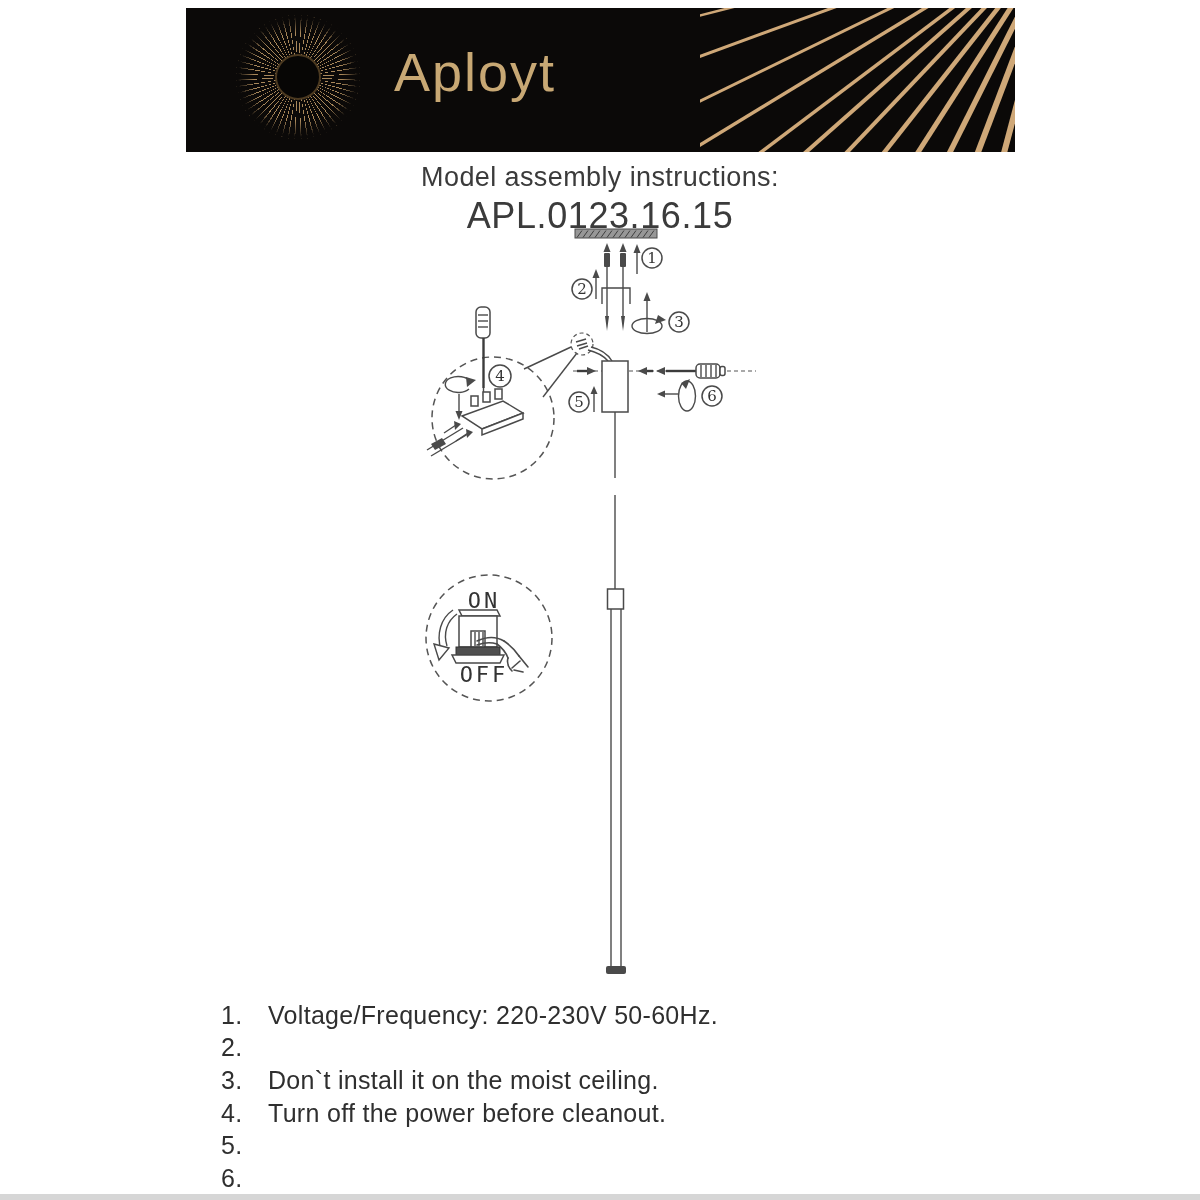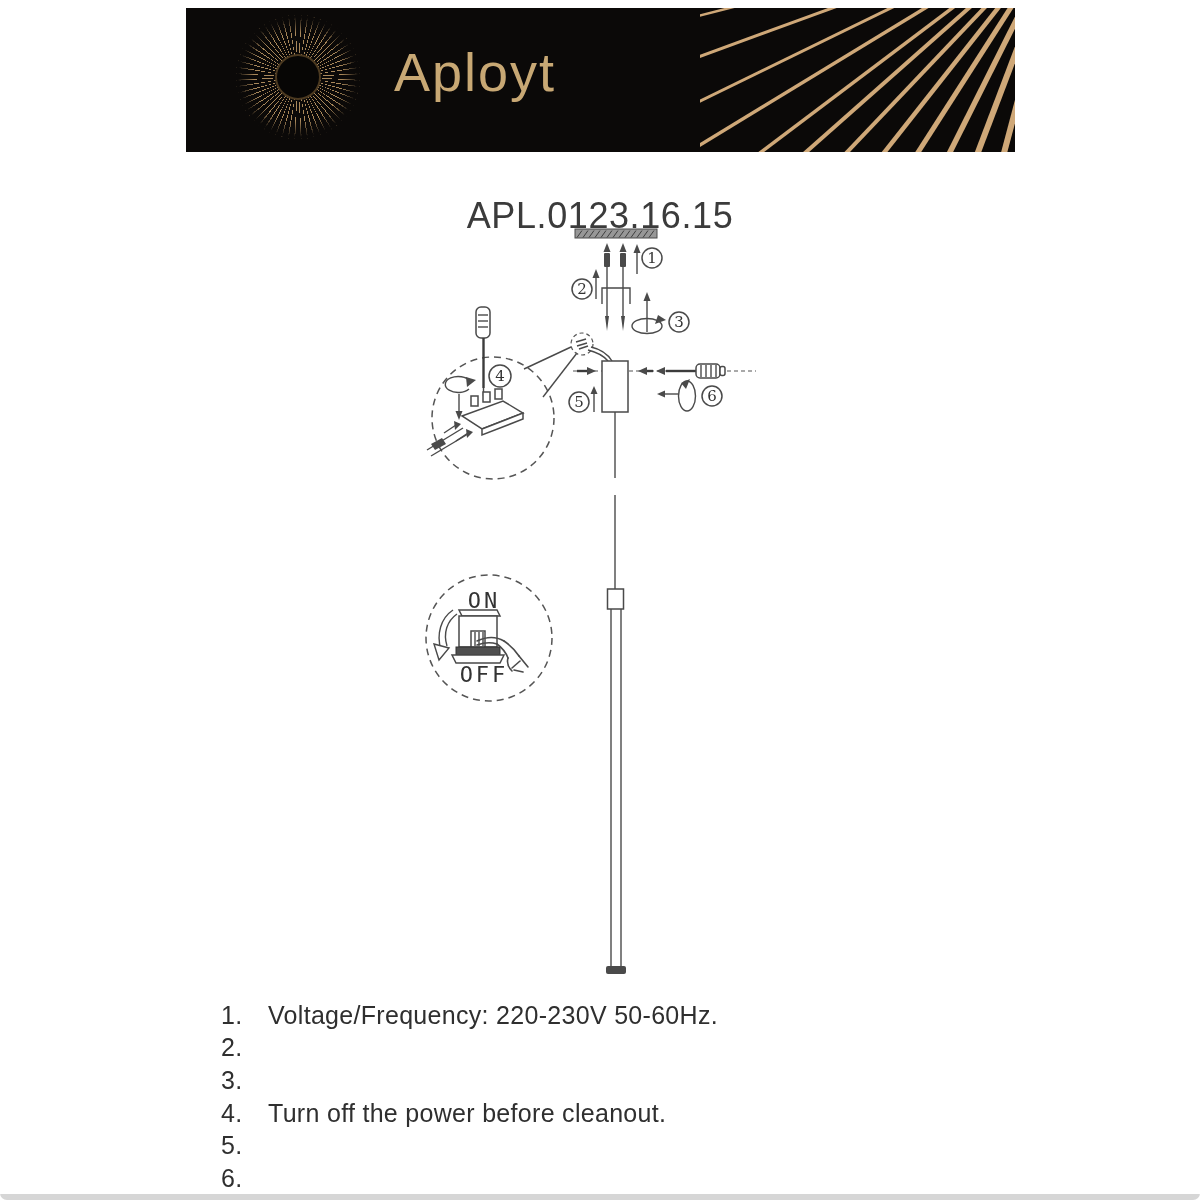--- a/index.html
+++ b/index.html
@@ -1,17 +1,17 @@
 <!DOCTYPE html>
 <html><head>
 <meta charset="utf-8">
 <style>
   html,body{margin:0;padding:0;background:#ffffff;}
   .page{position:relative;width:1200px;height:1200px;background:#ffffff;overflow:hidden;
-        font-family:"Liberation Sans",sans-serif;border-radius:7px;}
+        font-family:"Liberation Sans",sans-serif;}
 
   
   .banner{position:absolute;left:186px;top:8px;width:829px;height:144px;background:#0b0908;overflow:hidden;}
   .logo{position:absolute;left:50px;top:7px;width:124px;height:124px;border-radius:50%;
         background:repeating-conic-gradient(rgba(0,0,0,0) 0deg 2.5deg,#a8875a 2.5deg 3.6deg,rgba(0,0,0,0) 3.6deg 6deg);}
   .logo-fade{position:absolute;left:50px;top:7px;width:124px;height:124px;border-radius:50%;
         background:radial-gradient(circle at center,rgba(11,9,8,0) 0 44px,#0b0908 60px);}
   .logo-core{position:absolute;left:89px;top:46px;width:46px;height:46px;border-radius:50%;
         background:#070605;border:2px solid #4b3920;box-sizing:border-box;}
   .brand{position:absolute;left:208px;top:33px;font-size:54px;font-weight:300;color:#c8a874;letter-spacing:2px;}
@@ -60,20 +60,21 @@
         <line x1="365" y1="-85" x2="132" y2="160" stroke-width="4"></line>
         <line x1="365" y1="-85" x2="172" y2="160" stroke-width="4.5"></line>
         <line x1="365" y1="-85" x2="208" y2="160" stroke-width="5"></line>
         <line x1="365" y1="-85" x2="242" y2="160" stroke-width="5.5"></line>
         <line x1="365" y1="-85" x2="272" y2="160" stroke-width="6"></line>
         <line x1="365" y1="-85" x2="300" y2="160" stroke-width="6"></line>
       </g>
     </svg>
   </div>
 
+  <div class="title">Model assembly instructions:</div>
   <div class="model">APL.0123.16.15</div>
 
   <svg class="diagram" viewBox="0 0 1200 1200">
 
     <g>
       <rect x="575" y="229" width="82" height="9" fill="#979797" stroke="#4a4a4a" stroke-width="1"></rect>
       <g stroke="#3f3f3f" stroke-width="1">
         <line x1="577" y1="237.5" x2="582" y2="230.5"></line>
           <line x1="583" y1="237.5" x2="588" y2="230.5"></line>
         <line x1="589" y1="237.5" x2="594" y2="230.5"></line>
@@ -262,20 +263,21 @@
   <div class="list">
     <div class="row">
       <span class="num">1.</span>
       <span class="txt">Voltage/Frequency: 220-230V 50-60Hz.</span>
     </div>
     <div class="row">
       <span class="num">2.</span>
     </div>
     <div class="row">
       <span class="num">3.</span>
+      <span class="txt">Don`t install it on the moist ceiling.</span>
     </div>
     <div class="row">
       <span class="num">4.</span>
       <span class="txt">Turn off the power before cleanout.</span>
     </div>
     <div class="row">
       <span class="num">5.</span>
     </div>
     <div class="row">
       <span class="num">6.</span>

